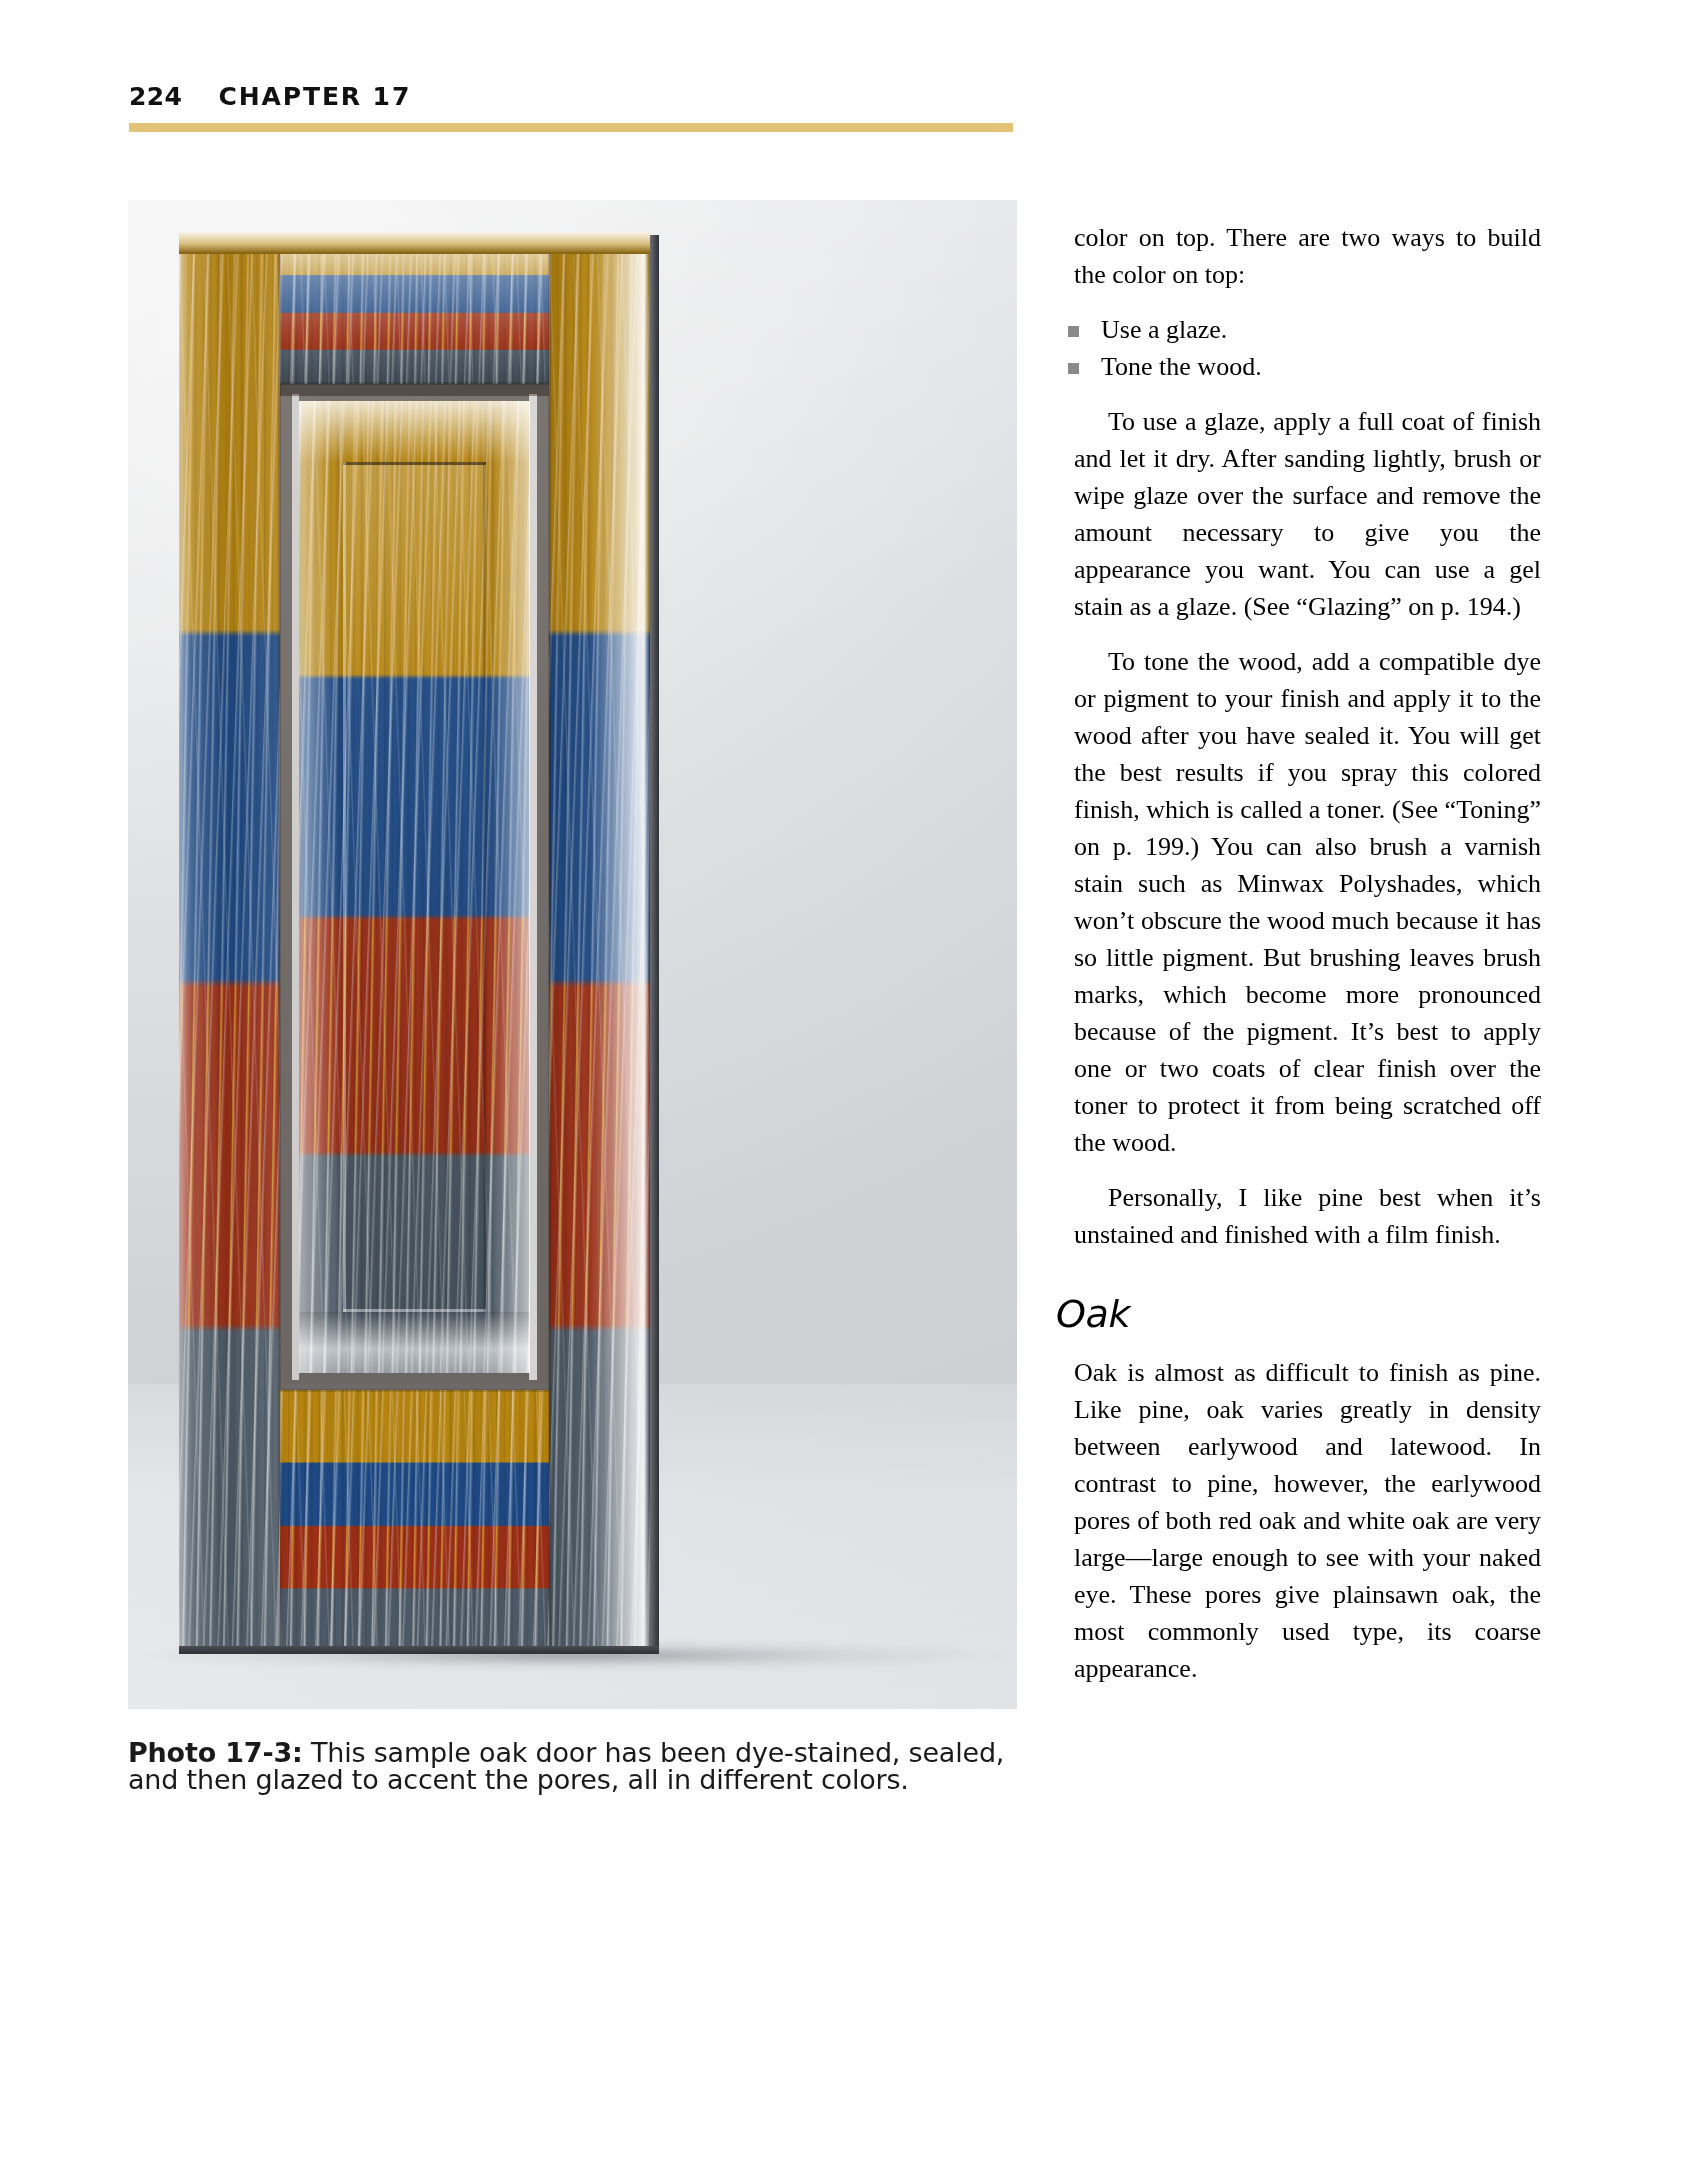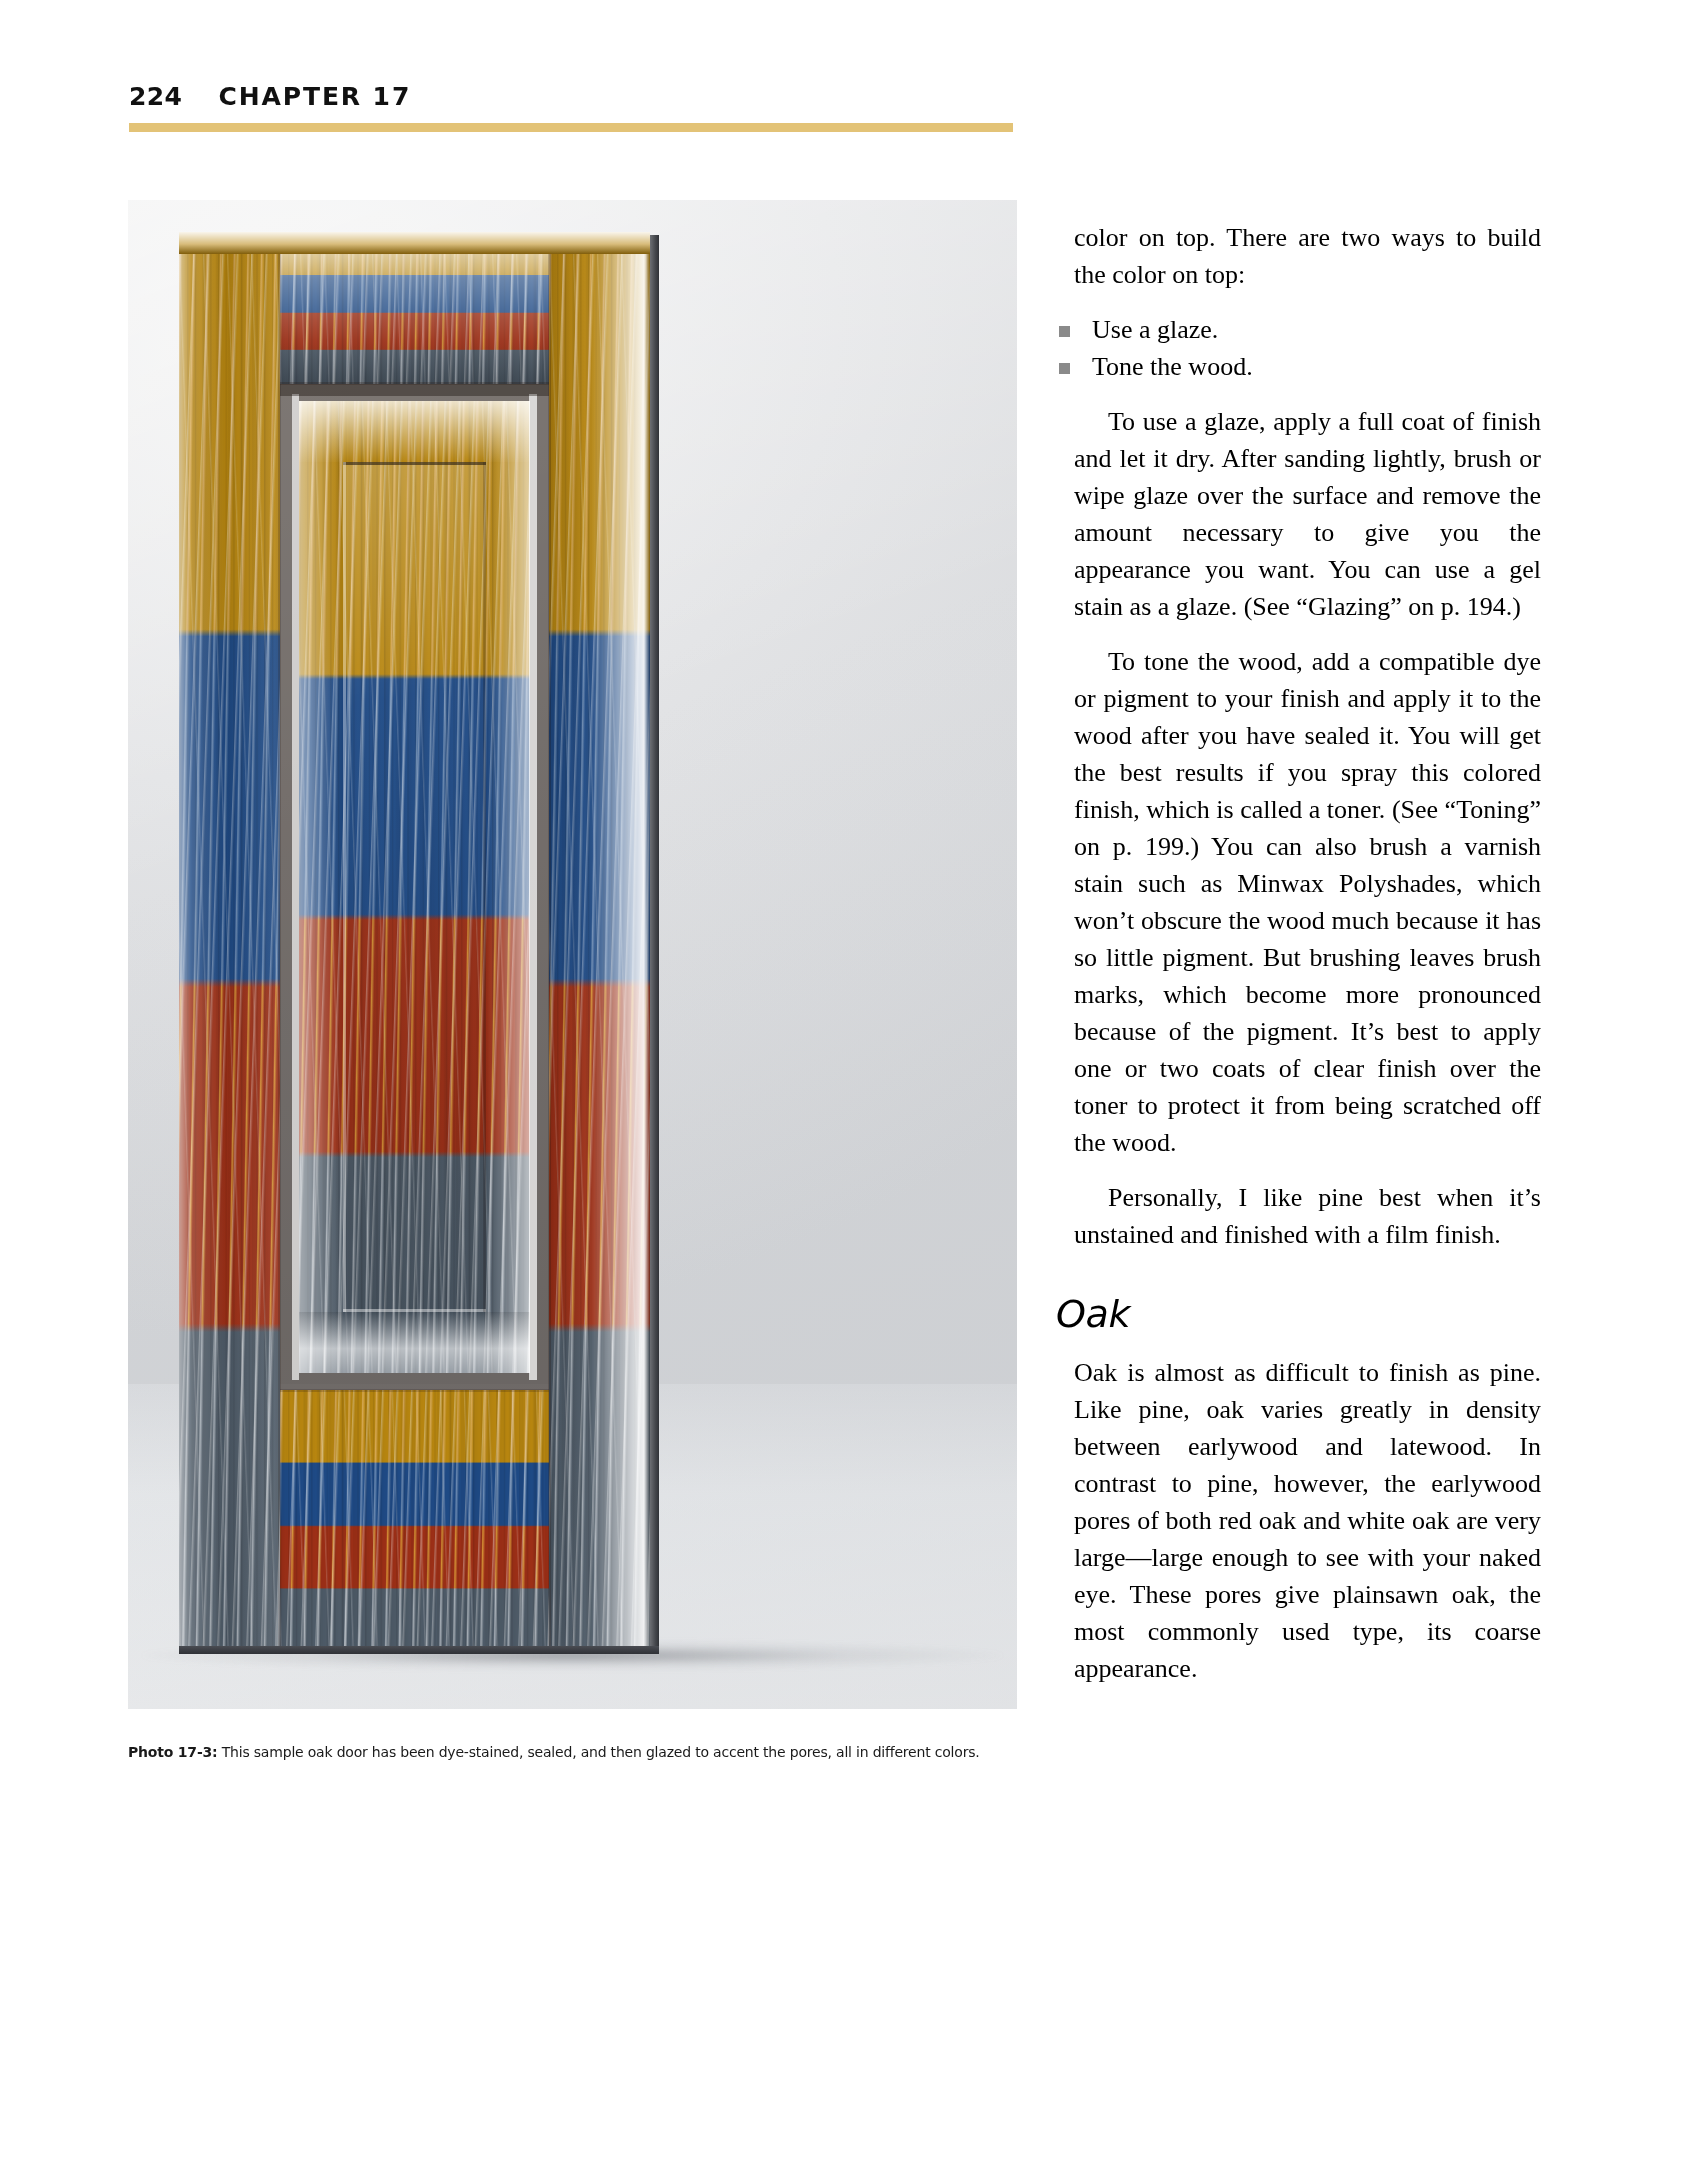--- a/index.html
+++ b/index.html
@@ -306,21 +306,21 @@
     background: linear-gradient(180deg, #4a4c52 0%, #2f3136 100%);
   }
 
   
   #caption {
     position: absolute;
     left: 128px;
     top: 1739px;
     width: 901px;
     font-family: "DejaVu Sans", sans-serif;
-    font-size: 14px;
+    font-size: 27px;
     line-height: 27px;
     color: #1a1a1a;
     letter-spacing: -0.2px;
   }
   #caption .cap-label {
     font-weight: bold;
   }
 
   
   #body-column {
@@ -337,21 +337,21 @@
     margin: 18px;
     text-align: justify;
     text-justify: inter-word;
     hyphens: none;
   }
   #body-column p.indent { text-indent: 34px; }
   #body-column p.noindent { text-indent: 0; }
 
   #body-column ul.bullets {
     list-style: none;
-    margin: 0;
+    margin: 9px;
     padding: 0;
   }
   #body-column ul.bullets li {
     position: relative;
     padding-left: 36px;
     text-align: left;
   }
   #body-column ul.bullets li .sq {
     position: absolute;
     left: 3.4px;

